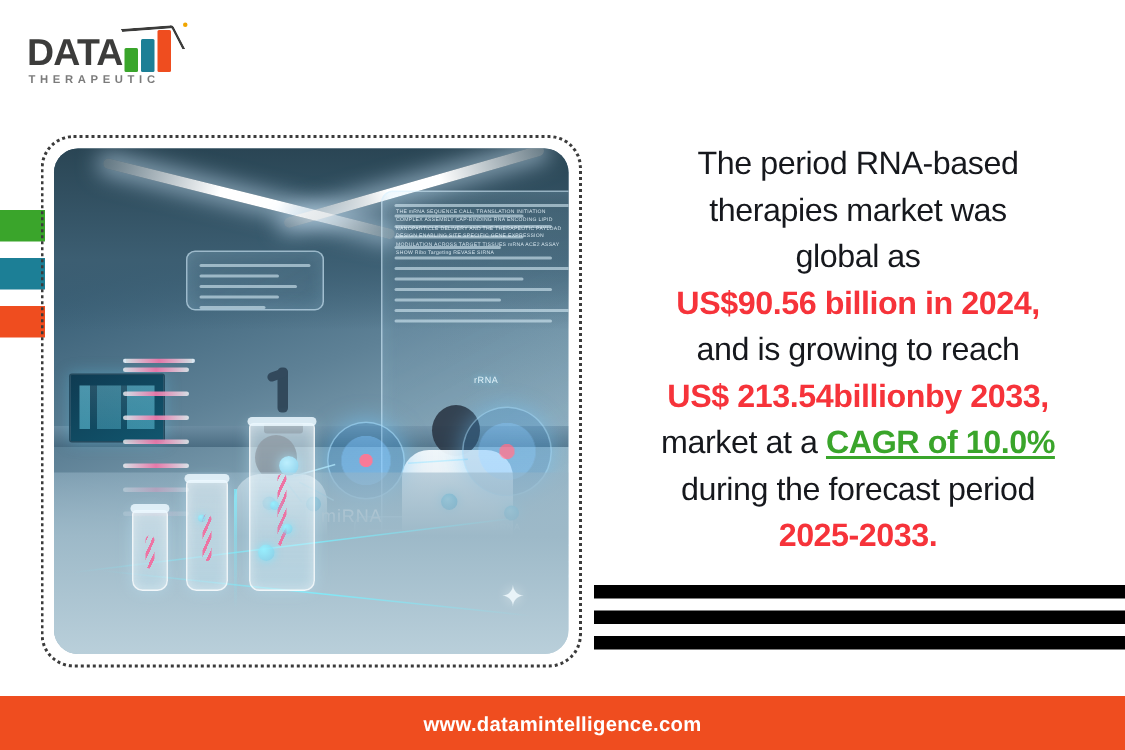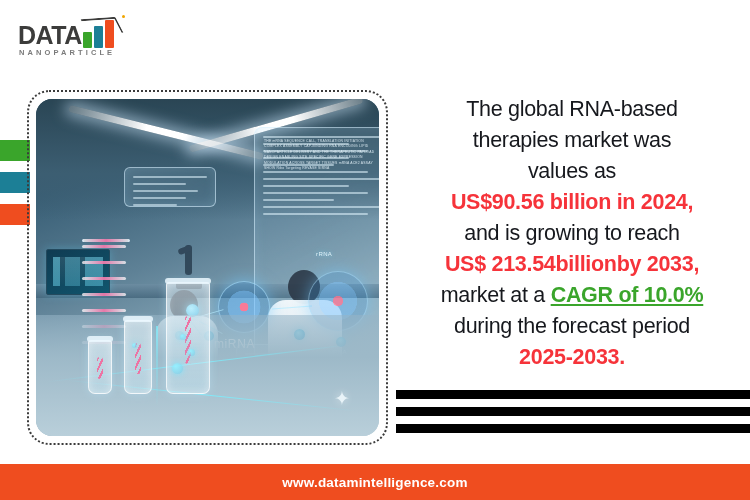--- a/index.html
+++ b/index.html
@@ -493,21 +493,21 @@
     <div class="logo-row">
       <span class="logo-word">DATA</span>
       <span class="logo-bars">
         <i class="lb1"></i>
         <i class="lb2"></i>
         <i class="lb3"></i>
         <span class="logo-arrow"></span>
         <span class="logo-dot"></span>
       </span>
     </div>
-    <div class="logo-sub">NANOPARTICLE</div>
+    <div class="logo-sub">THERAPEUTIC</div>
   </div>
 
 
   <div class="sidebar-swatches">
     <div class="swatch" style="background:#3aa52b"></div>
     <div class="swatch" style="background:#1c7f96"></div>
     <div class="swatch" style="background:#ef4d1f"></div>
   </div>
 
   <div class="image-frame">
@@ -628,23 +628,23 @@
       <div class="bubble b1"></div>
       <div class="bubble b2"></div>
       <div class="bubble b3"></div>
       <div class="bubble b4"></div>
 
       <div class="sparkle">✦</div>
     </div>
   </div>
 
   <div class="stat-text">
-    <span>The global RNA-based</span><br>
+    <span>The period RNA-based</span><br>
     <span>therapies market was</span><br>
-    <span>values as</span><br>
+    <span>global as</span><br>
     <span class="red">US$90.56 billion in 2024,</span><br>
     <span>and is growing to reach</span><br>
     <span class="red">US$ 213.54billionby 2033,</span><br>
     <span>market at a </span><span class="green">CAGR of 10.0%</span><br>
     <span>during the forecast period</span><br>
     <span class="red">2025-2033.</span>
   </div>
 
   <div class="stripes">
     <i></i>

